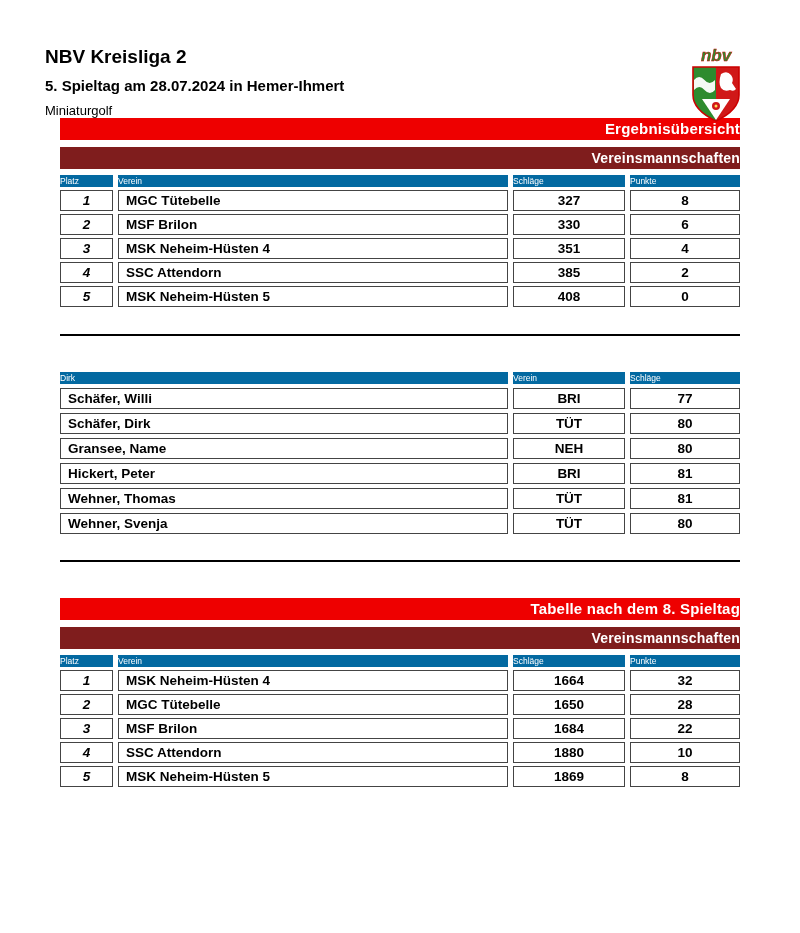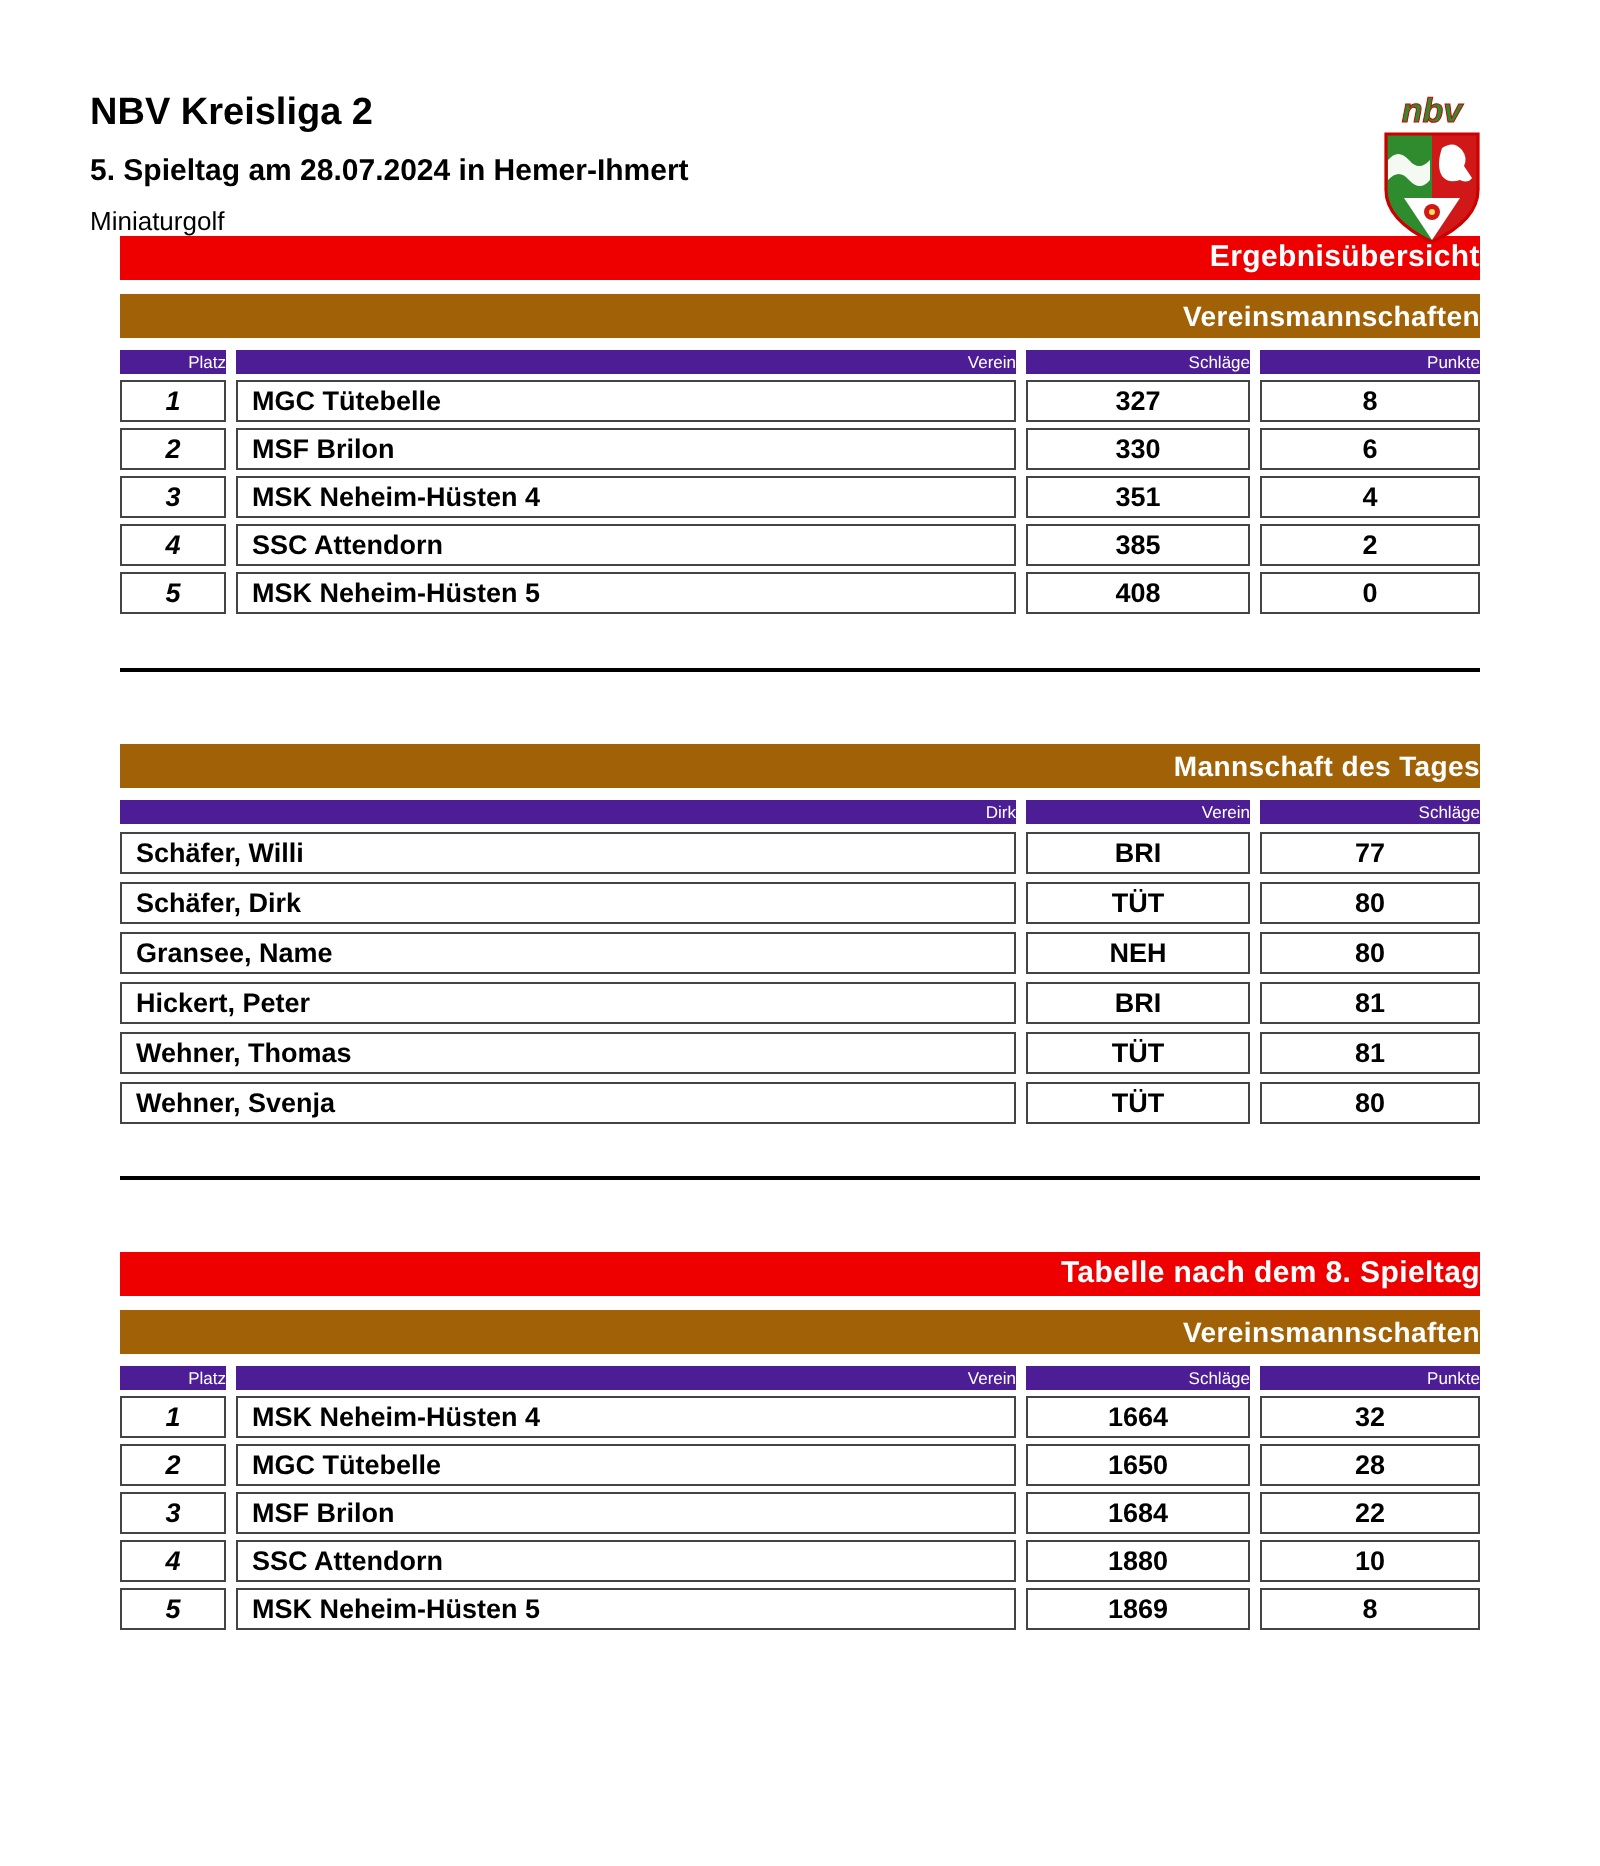--- a/index.html
+++ b/index.html
@@ -18,30 +18,30 @@
   .doc-subtitle { font-size: 15px; font-weight: bold; margin-top: 9px; }
   .doc-discipline { font-size: 13px; margin-top: 9px; }
   .logo { position: absolute; top: 46px; right: 52px; width: 64px; height: 80px; }
   .content { width: 680px; margin: 0 auto; }
   .banner {
     height: 22px; line-height: 22px;
     text-align: right; color: #fff; font-weight: bold;
     letter-spacing: 0.2px;
   }
   .banner.red  { background: #ee0000; font-size: 15px; margin-top: 0; }
-  .banner.blue { background: #a16207; font-size: 14px; }
+  .banner.blue { background: #7f1d1d; font-size: 14px; }
   .first-banner { margin-top: 40px; }
   .banner + .banner { margin-top: 7px; }
   .grid { display: grid; column-gap: 5px; row-gap: 3px; margin-top: 6px; }
   .grid4 { grid-template-columns: 53px 390px 112px 110px; }
   .grid3 { grid-template-columns: 448px 112px 110px; row-gap: 4px; }
   .row { display: contents; }
   .ghead {
-    background: #4c1d95; color: #fff;
-    font-size: 8.5px; text-align: right;
+    background: #0369a1; color: #fff;
+    font-size: 8.5px; text-align: left;
     height: 12px; line-height: 12px;
   }
   .cell {
     border: 1px solid #444;
     background: #fff;
     font-weight: bold; font-size: 13.5px;
     height: 21px; line-height: 19px;
     white-space: nowrap; overflow: hidden;
   }
   .cell.center { text-align: center; }
@@ -126,21 +126,20 @@
         <div class="row">
           <div class="cell center italic">5</div>
           <div class="cell left">MSK Neheim-Hüsten 5</div>
           <div class="cell center">408</div>
           <div class="cell center">0</div>
         </div>
       </div>
 
     <hr class="divider d1">
 
-    <div class="banner blue">Mannschaft des Tages</div>
 
     <div class="grid grid3">
       <div class="ghead">Dirk</div>
       <div class="ghead">Verein</div>
       <div class="ghead">Schläge</div>
 
         <div class="row">
           <div class="cell left">Schäfer, Willi</div>
           <div class="cell center">BRI</div>
           <div class="cell center">77</div>

